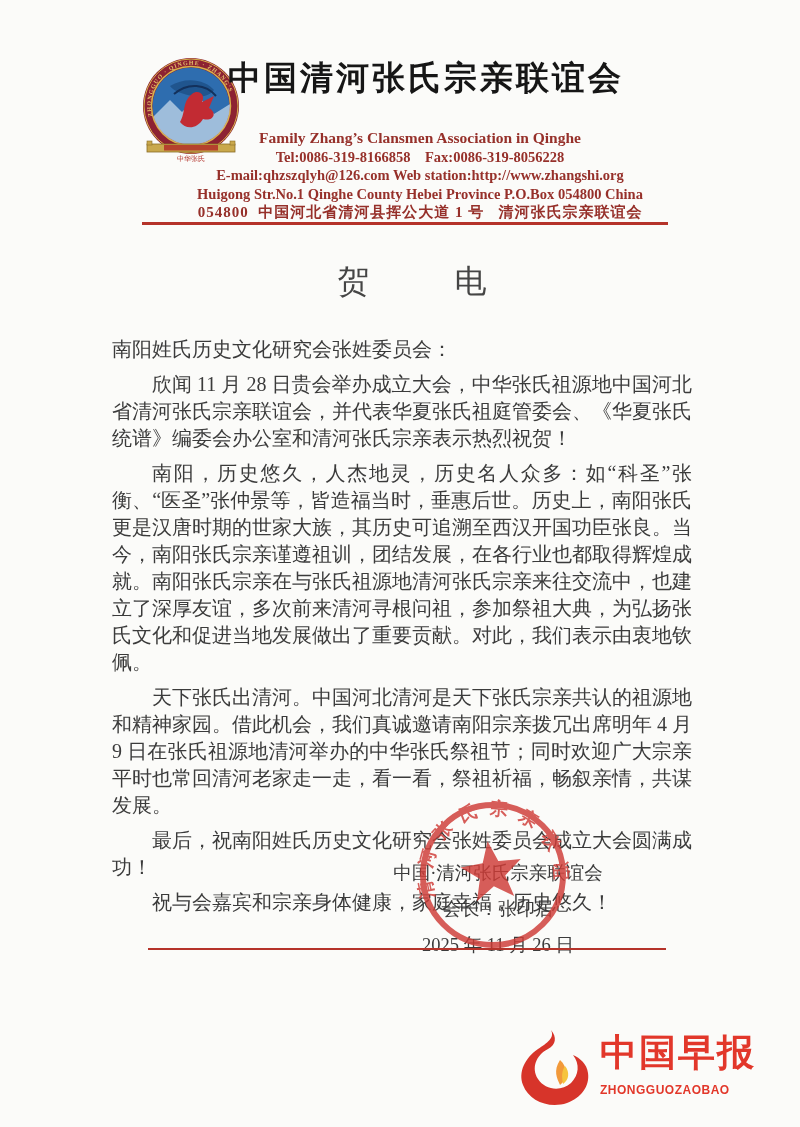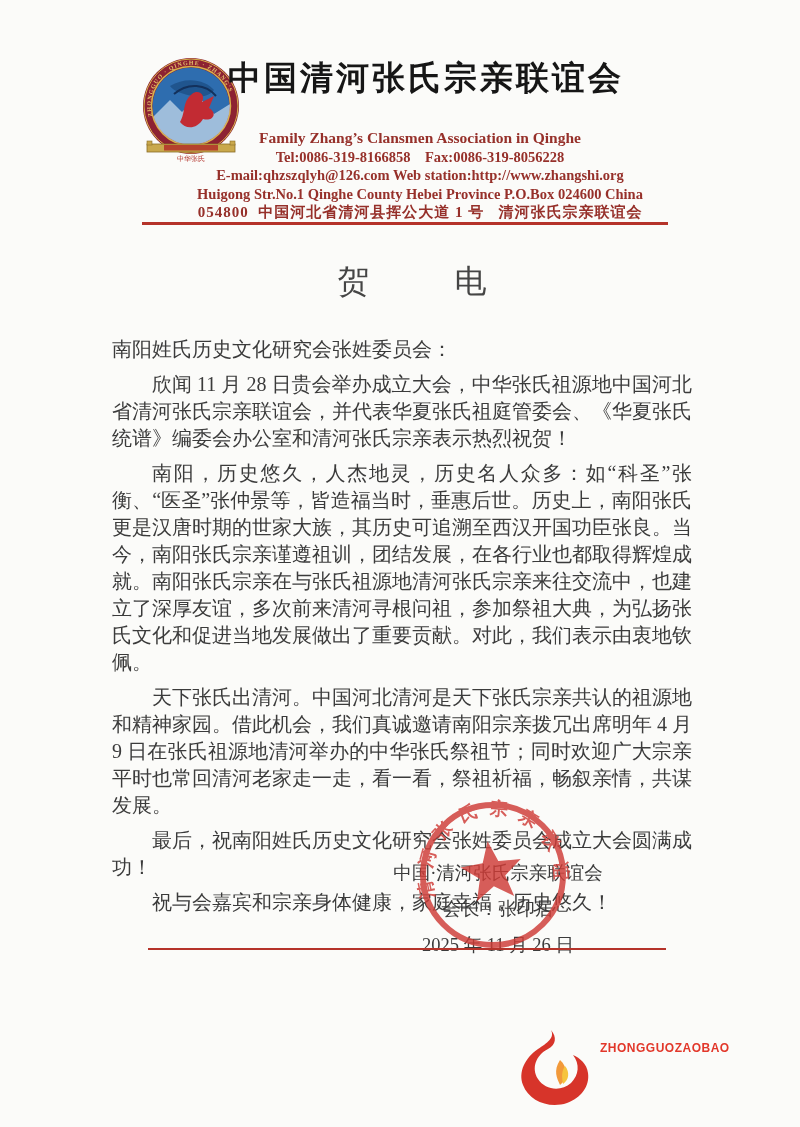--- a/index.html
+++ b/index.html
@@ -113,21 +113,21 @@
       <text x="51" y="105" text-anchor="middle" font-size="7" fill="#b23028">中华张氏</text>
     </svg>
   </div>
 
   <div class="org-name-cn">中国清河张氏宗亲联谊会</div>
 
   <div class="contact-block">
     <div class="contact-line en-name">Family Zhang’s Clansmen Association in Qinghe</div>
     <div class="contact-line">Tel:0086-319-8166858    Fax:0086-319-8056228</div>
     <div class="contact-line">E-mail:qhzszqlyh@126.com Web station:http://www.zhangshi.org</div>
-    <div class="contact-line">Huigong Str.No.1 Qinghe County Hebei Province P.O.Box 024600 China</div>
+    <div class="contact-line">Huigong Str.No.1 Qinghe County Hebei Province P.O.Box 054800 China</div>
     <div class="contact-line cn-addr">054800  中国河北省清河县挥公大道 1 号   清河张氏宗亲联谊会</div>
   </div>
 
   <div class="header-divider"></div>
 
   <div class="doc-title">贺电</div>
 
   <div class="letter-body">
     <p class="salutation">南阳姓氏历史文化研究会张姓委员会：</p>
     <p>欣闻 11 月 28 日贵会举办成立大会，中华张氏祖源地中国河北省清河张氏宗亲联谊会，并代表华夏张氏祖庭管委会、《华夏张氏统谱》编委会办公室和清河张氏宗亲表示热烈祝贺！</p>
@@ -160,17 +160,18 @@
 
   <div class="watermark">
     <div class="wm-icon">
       <svg width="82" height="84" viewBox="0 0 82 84">
         <path d="M35 2 C39 10 31 15 22 21 C9 30 2 44 7 57 C13 73 33 81 51 75 C65 70 74 58 72 45 C71 36 64 30 57 27 C64 36 63 47 55 55 C45 64 29 62 22 51 C15 40 20 27 32 21 C40 17 41 9 35 2 Z" fill="#d7342a"></path>
         <path d="M44 32 C52 39 52 51 44 57 C41 50 37 43 44 32 Z" fill="#f2993a"></path>
         <path d="M49 38 C54 44 53 52 47 56 C46 50 45 44 49 38 Z" fill="#f6c43d"></path>
       </svg>
     </div>
     <div class="wm-text">
+      <div class="wm-cn">中国早报</div>
       <div class="wm-en">ZHONGGUOZAOBAO</div>
     </div>
   </div>
 
 </div>
 
 </body></html>

